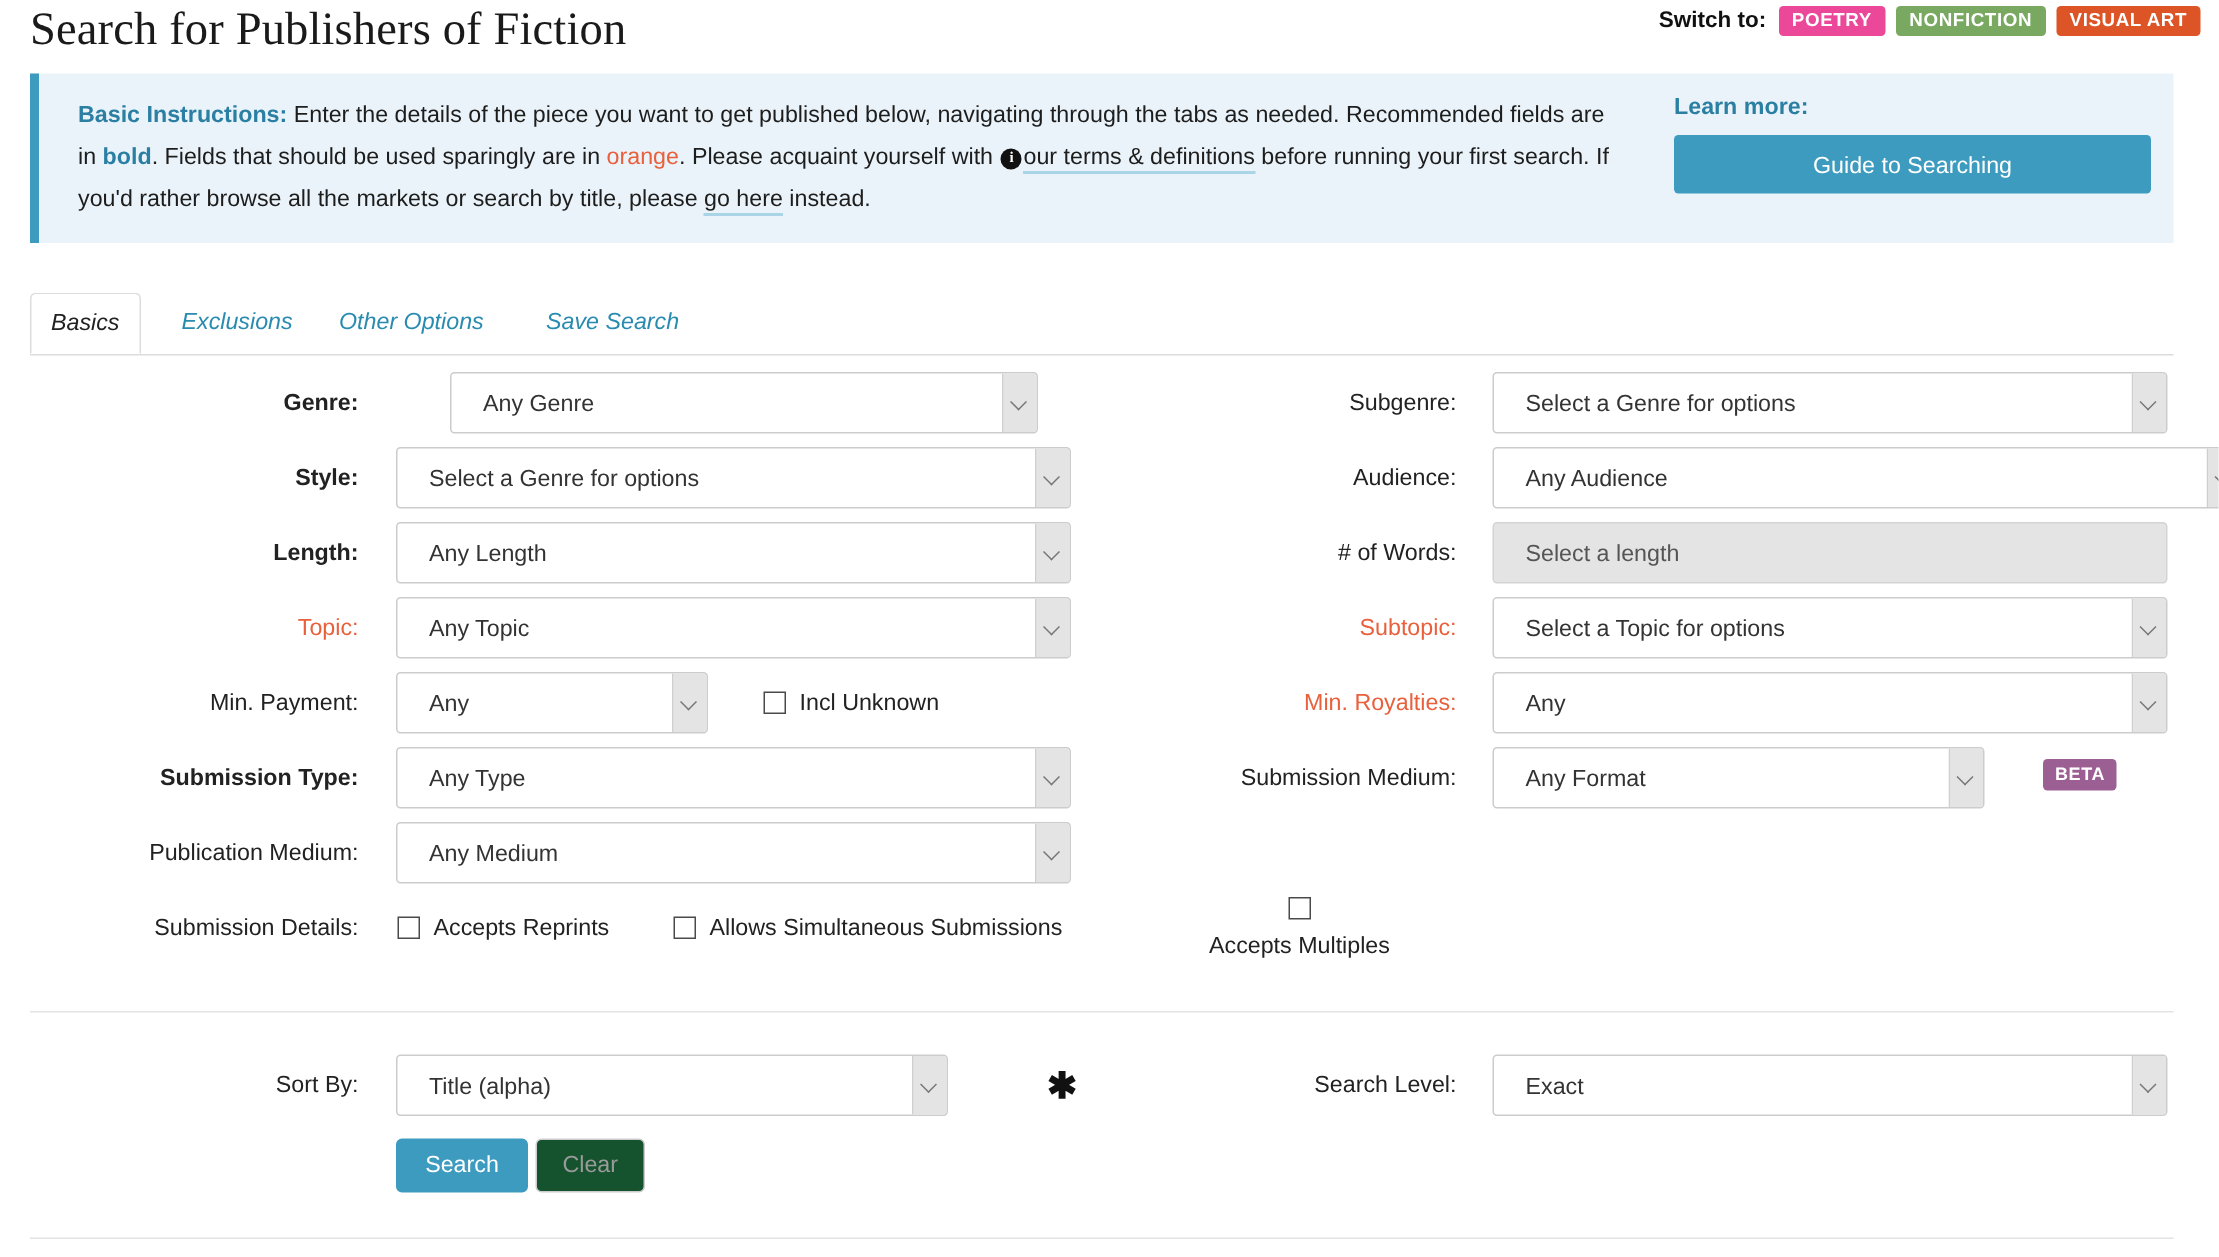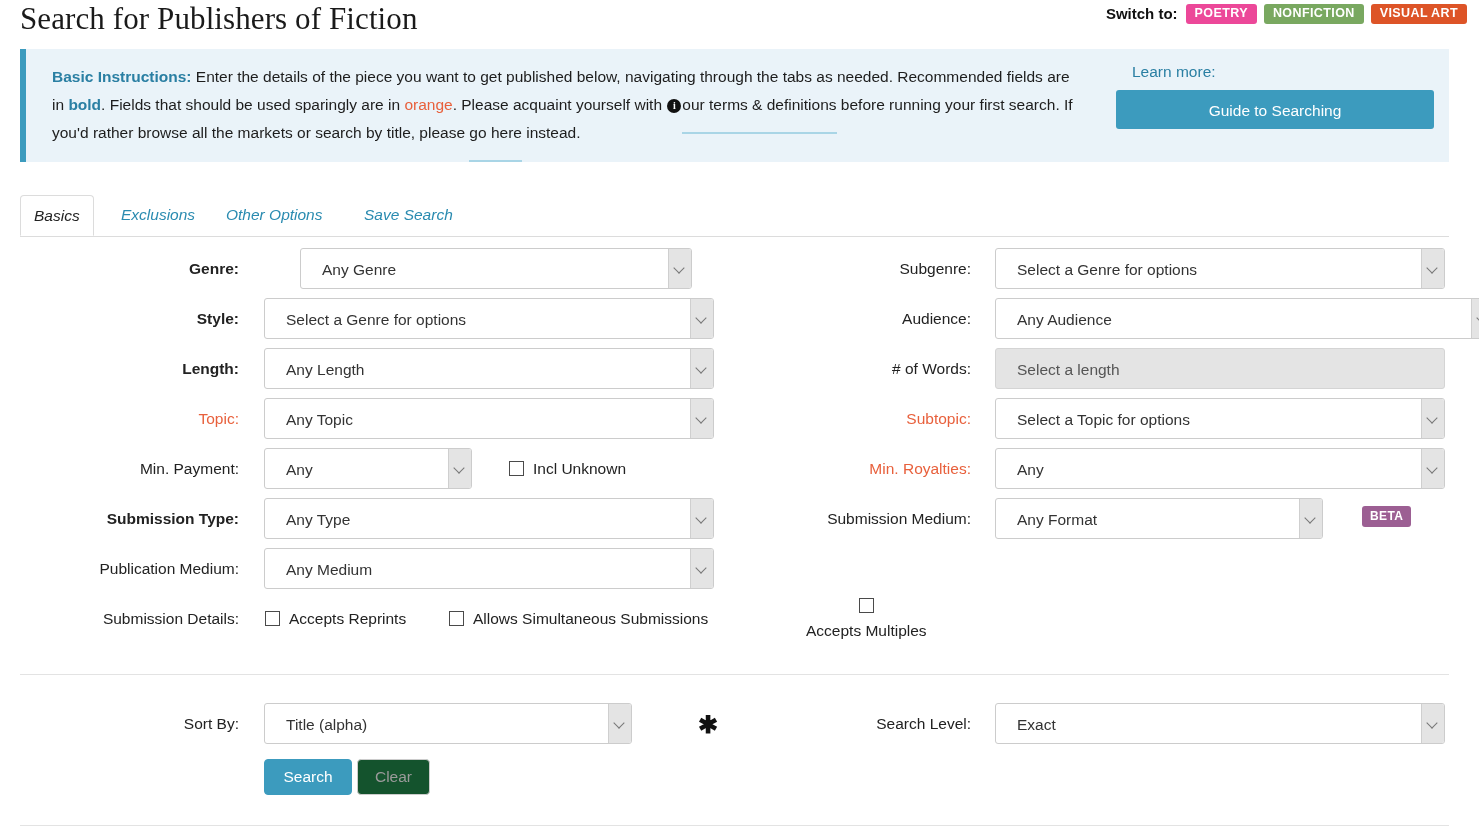--- a/index.html
+++ b/index.html
@@ -37,29 +37,29 @@
     background:#eaf3f9;border-left:6px solid #3c9bbe;box-sizing:border-box;
   }
   .alert-text{
     position:absolute;left:26px;top:14px;width:1030px;
     font-size:15.5px;line-height:28px;color:#1d1d1d;
   }
   .tealb{color:#2a7fa3;font-weight:bold;}
   .tealbold{color:#2a7fa3;font-weight:bold;}
   .orange{color:#e8603c;}
   .ulink{color:#1d1d1d;text-decoration:none;border-bottom:2px solid #a9d5e6;
-         padding-bottom:19px;cursor:pointer;}
+         padding-bottom:1px;cursor:pointer;}
   .info-ico{
     display:inline-block;width:14px;height:14px;border-radius:50%;
     background:#111;color:#fff;font-size:10px;font-weight:bold;
     text-align:center;line-height:14px;font-family:"Liberation Serif",serif;
     vertical-align:1px;margin:0 1px;
   }
   .learn{position:absolute;left:1090px;top:14px;width:320px;}
-  .learn-title{font-size:15.5px;font-weight:normal;color:#2a7fa3;margin-bottom:9px;margin-left:16px;}
+  .learn-title{font-size:15.5px;font-weight:bold;color:#2a7fa3;margin-bottom:9px;}
   .guide-btn{
     display:block;width:318px;height:39px;line-height:39px;text-align:center;
     background:#3c9bbe;color:#fff;font-size:15.5px;border:none;border-radius:3px;
     cursor:pointer;font-family:"Liberation Sans",sans-serif;
   }
 
   
   .tabs{position:absolute;left:20px;top:195px;width:1429px;height:42px;}
   .tabline{position:absolute;left:0;top:41px;width:1429px;height:1px;background:#dcdcdc;}
   .tab{

